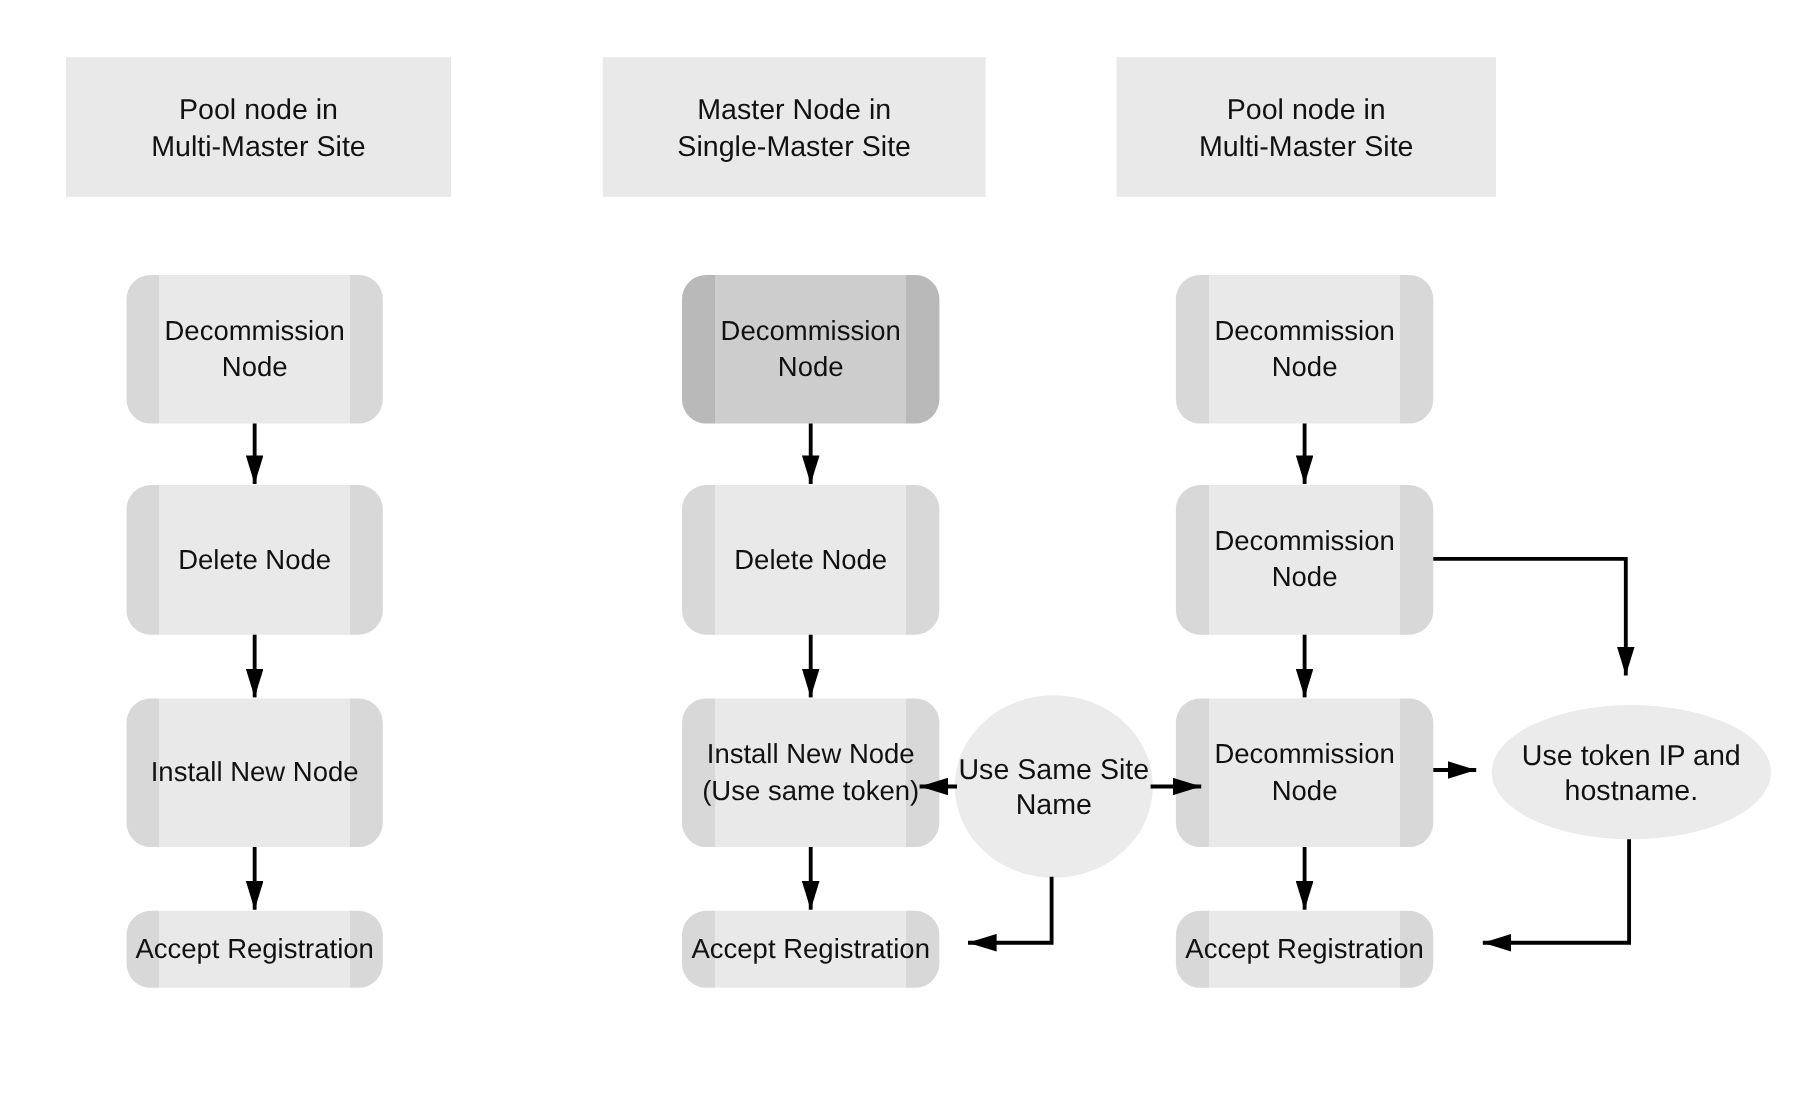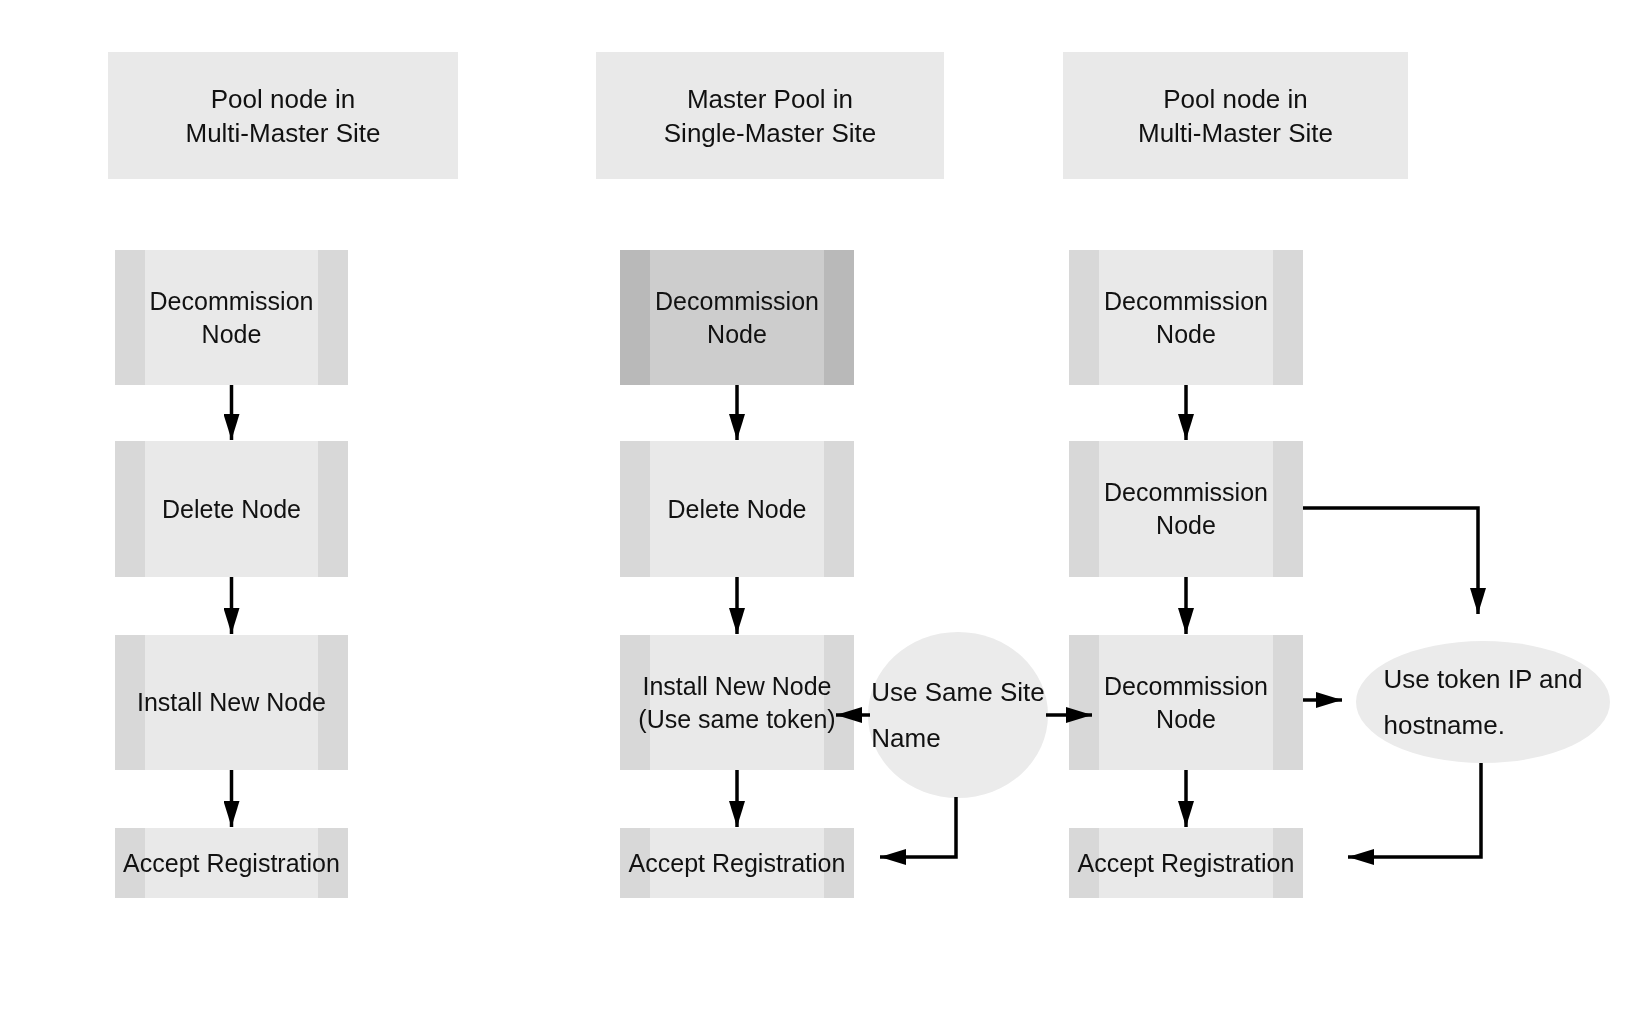--- a/index.html
+++ b/index.html
@@ -15,71 +15,71 @@
   .hdr {
     position: absolute;
     background: #e9e9e9;
     display: flex;
     align-items: center;
     justify-content: center;
     text-align: center;
     white-space: pre-line;
     font-size: 26px;
     line-height: 34px;
-    margin-left: 48px;
   }
   .step {
     --fill: #e9e9e9;
     --band: #d8d8d8;
     position: absolute;
     display: flex;
     align-items: center;
     justify-content: center;
     text-align: center;
     white-space: pre-line;
     font-size: 25px;
     line-height: 33px;
     background: linear-gradient(to right,
       var(--band) 0 30px,
       var(--fill) 30px calc(100% - 30px),
       var(--band) calc(100% - 30px) 100%);
+    border-radius: 22px;
   }
   .step.dark { --fill: #cdcdcd; --band: #b9b9b9; }
   .blob {
     position: absolute;
     background: #ebebeb;
     border-radius: 50%;
     display: flex;
     align-items: center;
     justify-content: center;
-    text-align: left;
+    text-align: center;
     white-space: pre-line;
     font-size: 26px;
-    line-height: 46px;
+    line-height: 32px;
   }
   #connectors {
     position: absolute;
     left: 0; top: 0;
     width: 1646px; height: 1014px;
     pointer-events: none;
   }
   #connectors line, #connectors polyline {
     stroke: #000000;
     stroke-width: 3.5;
     fill: none;
   }
 </style>
 </head>
 <body>
 
 <div id="stage">
 
   <div class="hdr" style="left:60px; top:52px; width:350px; height:127px;">Pool node in
 Multi-Master Site</div>
-  <div class="hdr" style="left:548px; top:52px; width:348px; height:127px;">Master Pool in
+  <div class="hdr" style="left:548px; top:52px; width:348px; height:127px;">Master Node in
 Single-Master Site</div>
   <div class="hdr" style="left:1015px; top:52px; width:345px; height:127px;">Pool node in
 Multi-Master Site</div>
 
   <div class="step" style="left:115px; top:250px; width:233px; height:135px;">Decommission
 Node</div>
   <div class="step" style="left:115px; top:441px; width:233px; height:136px;">Delete Node</div>
   <div class="step" style="left:115px; top:635px; width:233px; height:135px;">Install New Node</div>
   <div class="step" style="left:115px; top:828px; width:233px; height:70px;">Accept Registration</div>
 

